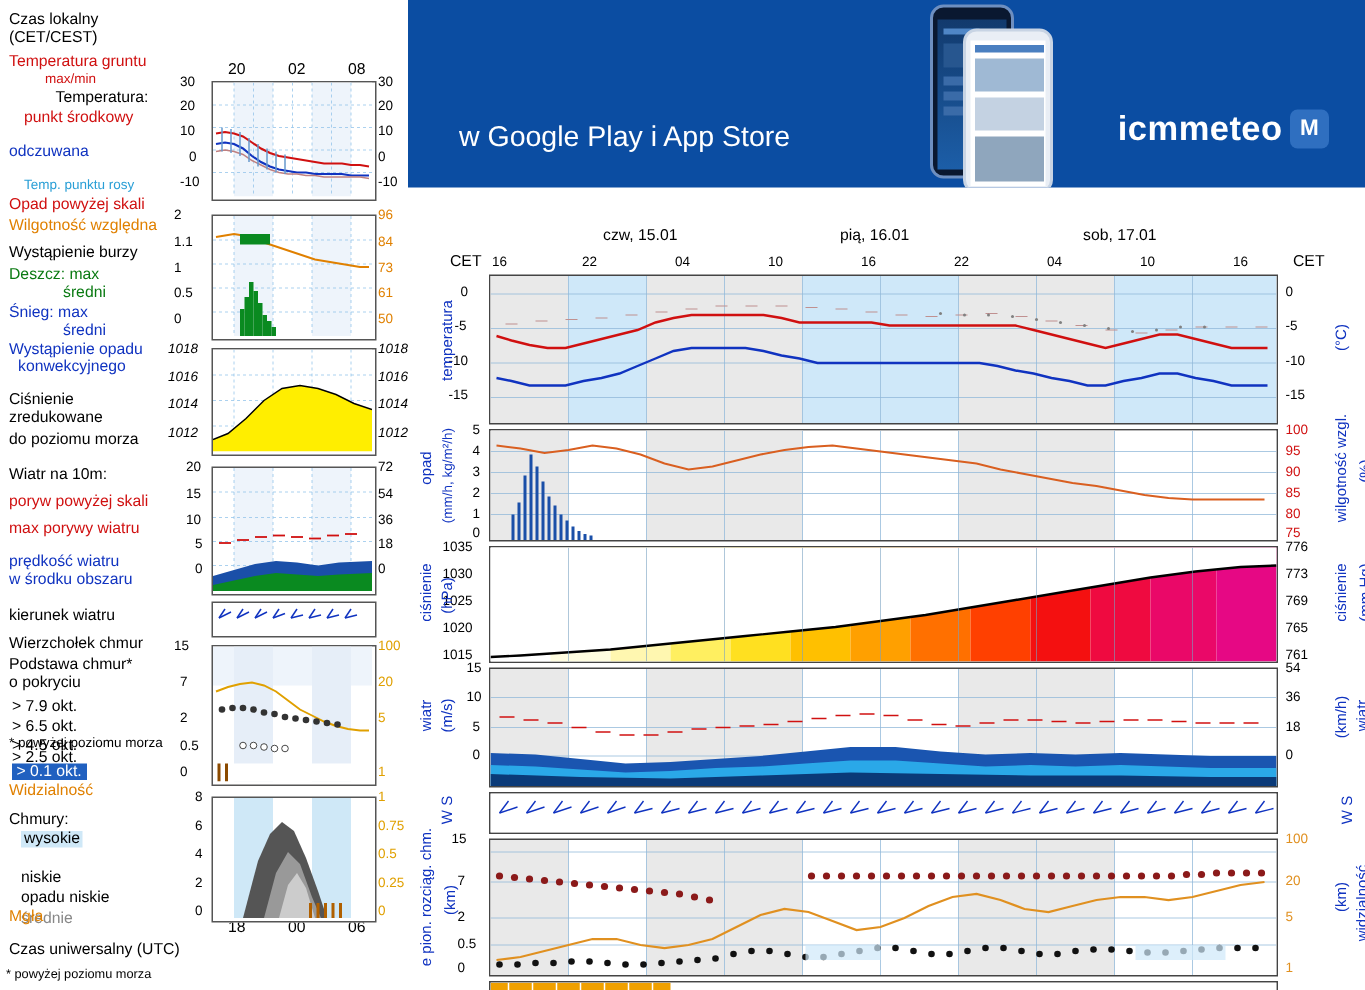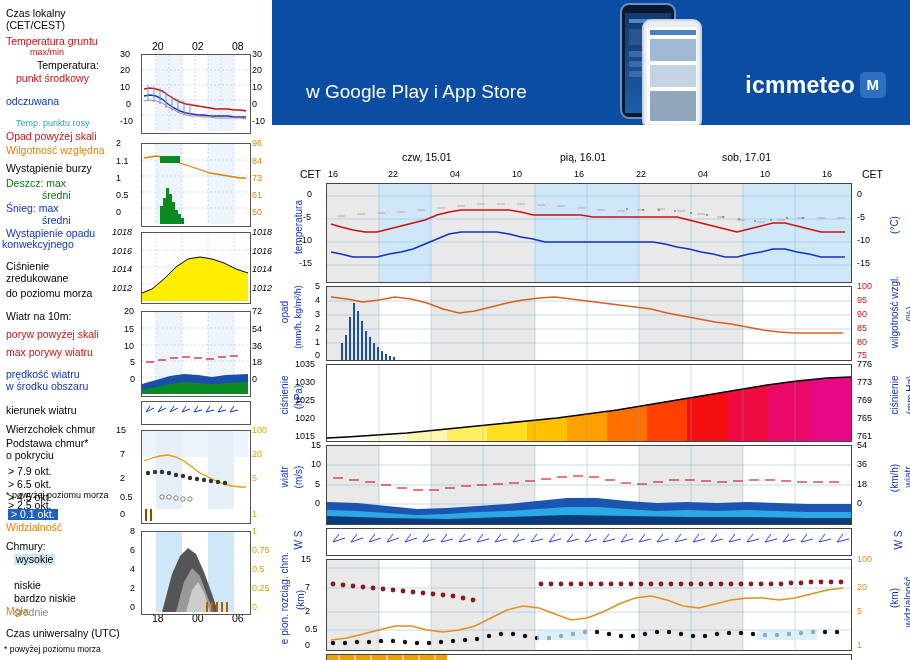--- a/index.html
+++ b/index.html
@@ -75,21 +75,21 @@
     <div class="lbl sky small" style="left:16px;top:118px;">Temp. punktu rosy</div>
 
     <div class="lbl red" style="left:6px;top:131px;">Opad powyżej skali</div>
     <div class="lbl orange" style="left:6px;top:145px;">Wilgotność względna</div>
     <div class="lbl" style="left:6px;top:163px;">Wystąpienie burzy</div>
     <div class="lbl green" style="left:6px;top:178px;">Deszcz:  max</div>
     <div class="lbl green" style="left:42px;top:190px;">średni</div>
     <div class="lbl blue" style="left:6px;top:203px;">Śnieg:   max</div>
     <div class="lbl blue" style="left:42px;top:215px;">średni</div>
     <div class="lbl blue" style="left:6px;top:228px;">Wystąpienie opadu</div>
-    <div class="lbl blue" style="left:2px;top:239px;">konwekcyjnego</div>
+    <div class="lbl blue" style="left:12px;top:239px;">konwekcyjnego</div>
 
     <div class="lbl" style="left:6px;top:261px;">Ciśnienie</div>
     <div class="lbl" style="left:6px;top:273px;">zredukowane</div>
     <div class="lbl" style="left:6px;top:288px;">do poziomu morza</div>
 
     <div class="lbl" style="left:6px;top:311px;">Wiatr na 10m:</div>
     <div class="lbl red" style="left:6px;top:329px;">poryw powyżej skali</div>
     <div class="lbl red" style="left:6px;top:347px;">max porywy wiatru</div>
     <div class="lbl blue" style="left:6px;top:369px;">prędkość wiatru</div>
     <div class="lbl blue" style="left:6px;top:381px;">w środku obszaru</div>
@@ -103,21 +103,21 @@
     <div class="lbl" style="left:8px;top:492px;">&gt; 4.5 okt.</div>
     <div class="lbl" style="left:8px;top:500px;">&gt; 2.5 okt.</div>
     <div class="lbl" style="left:8px;top:509px;background:#2060c0;color:#fff;padding:0 3px;">&gt; 0.1 okt.</div>
     <div class="lbl small" style="left:6px;top:490px;">* powyżej poziomu morza</div>
 
     <div class="lbl orange" style="left:6px;top:522px;">Widzialność</div>
     <div class="lbl" style="left:6px;top:541px;">Chmury:</div>
     <div class="lbl" style="left:14px;top:554px;background:#cfe8f7;padding:0 2px;">wysokie</div>
     <div class="lbl gray" style="left:14px;top:567px;margin-top:40px;">średnie</div>
     <div class="lbl" style="left:14px;top:580px;">niskie</div>
-    <div class="lbl" style="left:14px;top:593px;">bardzo niskie</div>
+    <div class="lbl" style="left:14px;top:593px;">opadu niskie</div>
     <div class="lbl orange" style="left:6px;top:606px;">Mgła</div>
     <div class="lbl" style="left:6px;top:628px;">Czas uniwersalny (UTC)</div>
     <div class="foot">* powyżej poziomu morza</div>
 
     <div class="lbl" style="left:152px;top:41px;">20</div>
     <div class="lbl" style="left:192px;top:41px;">02</div>
     <div class="lbl" style="left:232px;top:41px;">08</div>
     <div class="lbl" style="left:152px;top:613px;">18</div>
     <div class="lbl" style="left:192px;top:613px;">00</div>
     <div class="lbl" style="left:232px;top:613px;">06</div>

